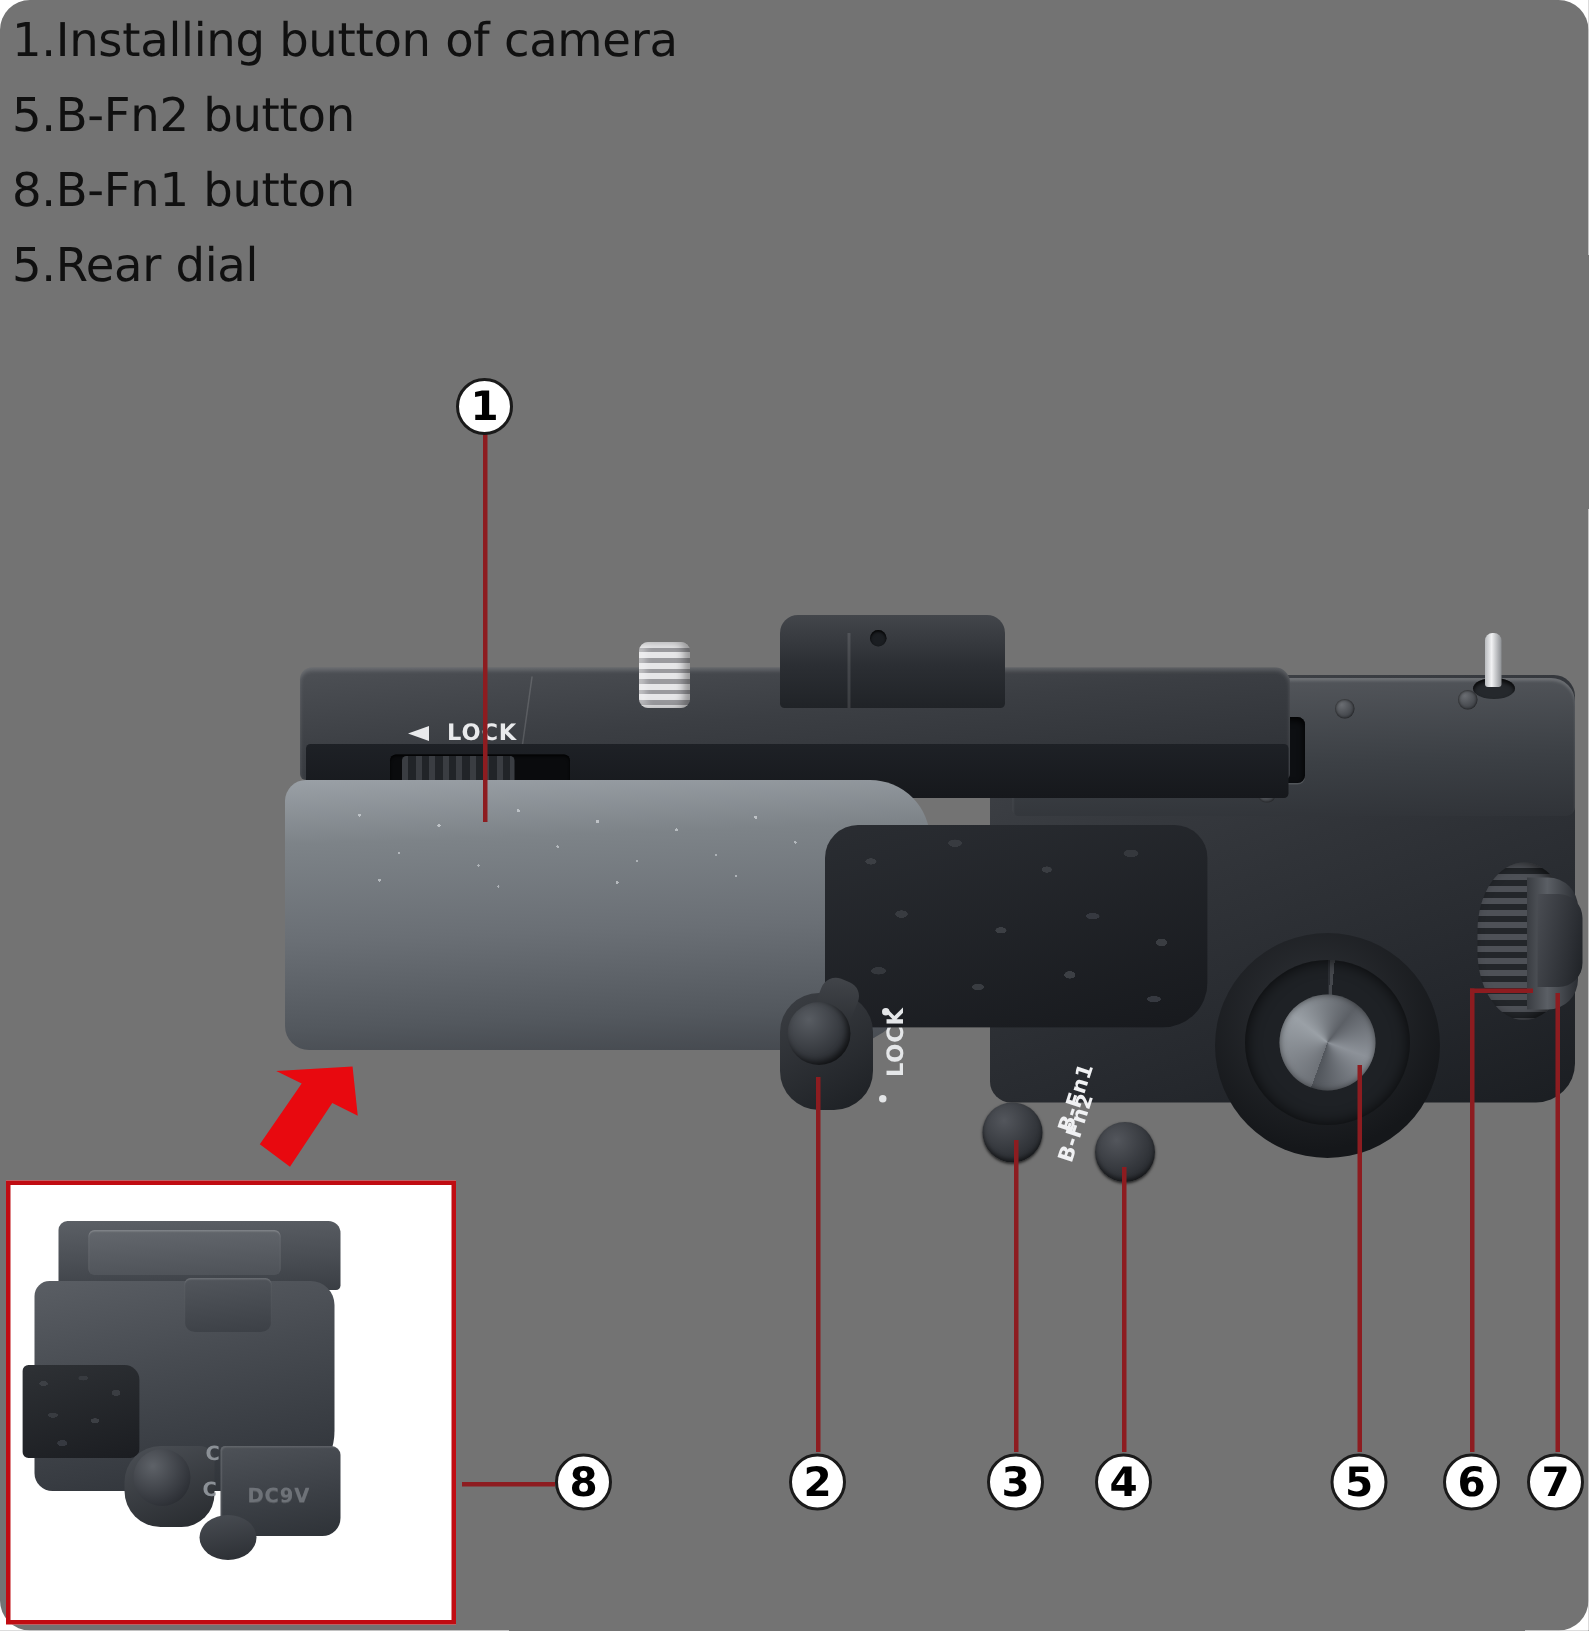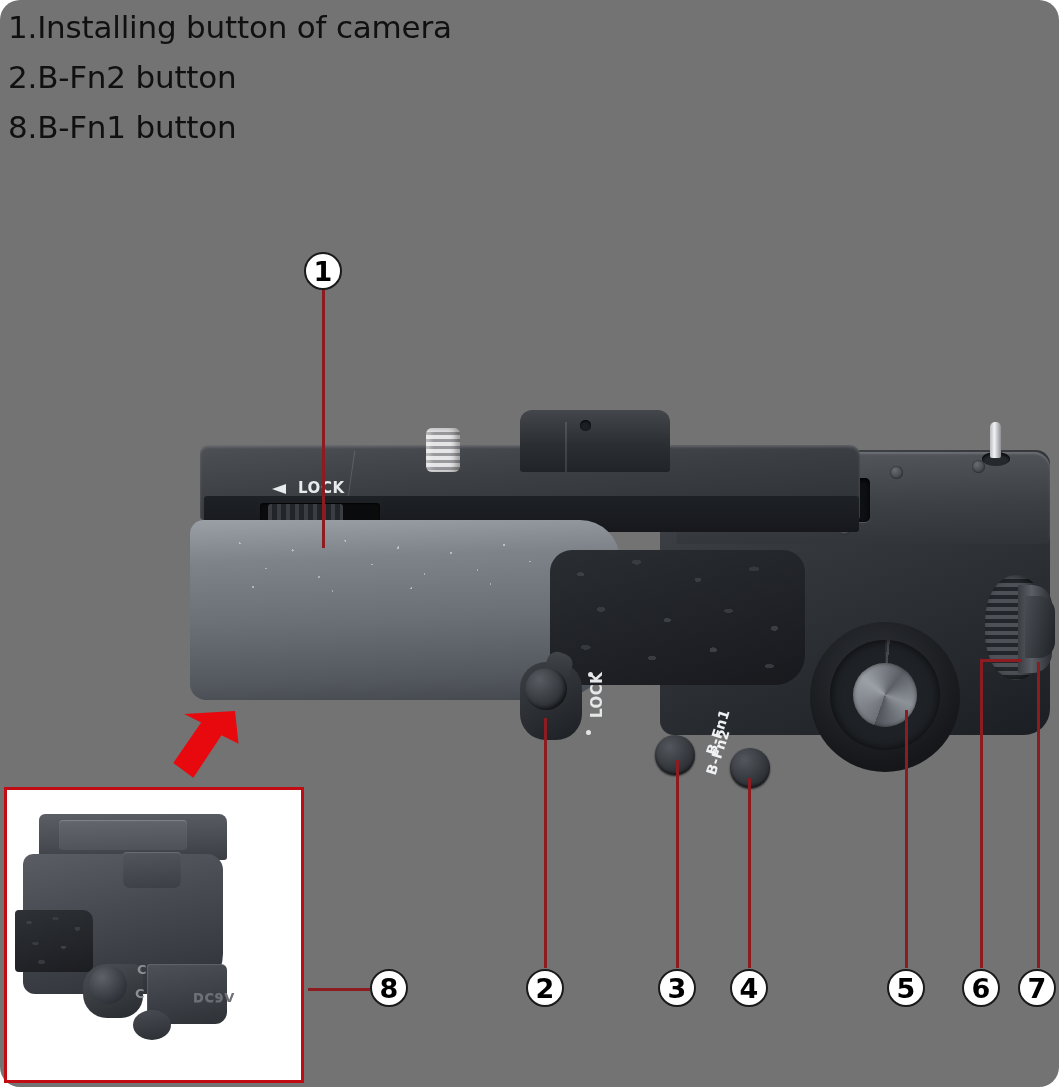--- a/index.html
+++ b/index.html
@@ -228,34 +228,35 @@
   #idial{position:absolute;left:68px;top:150px;width:60px;height:54px;
      background:linear-gradient(160deg,#4c5056,#272a2e);border-radius:24px 10px 22px 24px;}
   #idialknob{position:absolute;left:74px;top:152px;width:38px;height:38px;
      border-radius:50%;
      background:radial-gradient(circle at 34% 30%,#5e6268,#31343a 70%,#1e2125);}
   #iflap{position:absolute;left:132px;top:150px;width:80px;height:60px;
      background:linear-gradient(170deg,#4e5258 0%,#3c4046 55%,#2e3237 100%);
      border-radius:3px 6px 12px 5px;
      box-shadow:inset 1px 1px 1px rgba(255,255,255,.12);}
   #dcv{position:absolute;left:150px;top:176px;color:#6e7278;font-size:13px;
-     font-weight:700;letter-spacing:.6px;text-shadow:0 1px 0 rgba(255,255,255,.13);margin-left:28px;}
+     font-weight:700;letter-spacing:.6px;text-shadow:0 1px 0 rgba(255,255,255,.13);}
   #ibtn{position:absolute;left:118px;top:196px;width:38px;height:30px;
      background:linear-gradient(170deg,#494d53,#2b2e33);border-radius:50%;}
   .isym{position:absolute;color:#8b9096;font-size:13px;font-weight:700;}
 </style>
 </head>
 <body>
 
 <div id="stage">
 
   <div id="legend">
     <div class="legend-item">1.Installing button of camera</div>
-    <div class="legend-item">2.B-Fn2 button</div>
+    <div class="legend-item">5.B-Fn2 button</div>
     <div class="legend-item">8.B-Fn1 button</div>
+    <div class="legend-item">5.Rear dial</div>
   </div>
 
   <div id="grip">
 
     <div id="rightbody" class="pc"></div>
     <div id="rightbodytop" class="pc"></div>
     <div id="sticker" class="pc"></div>
     <div id="tray2" class="pc"></div>
     <div id="tray" class="pc"></div>
     <div class="scr pc" style="left:498px;top:108px;"></div>

